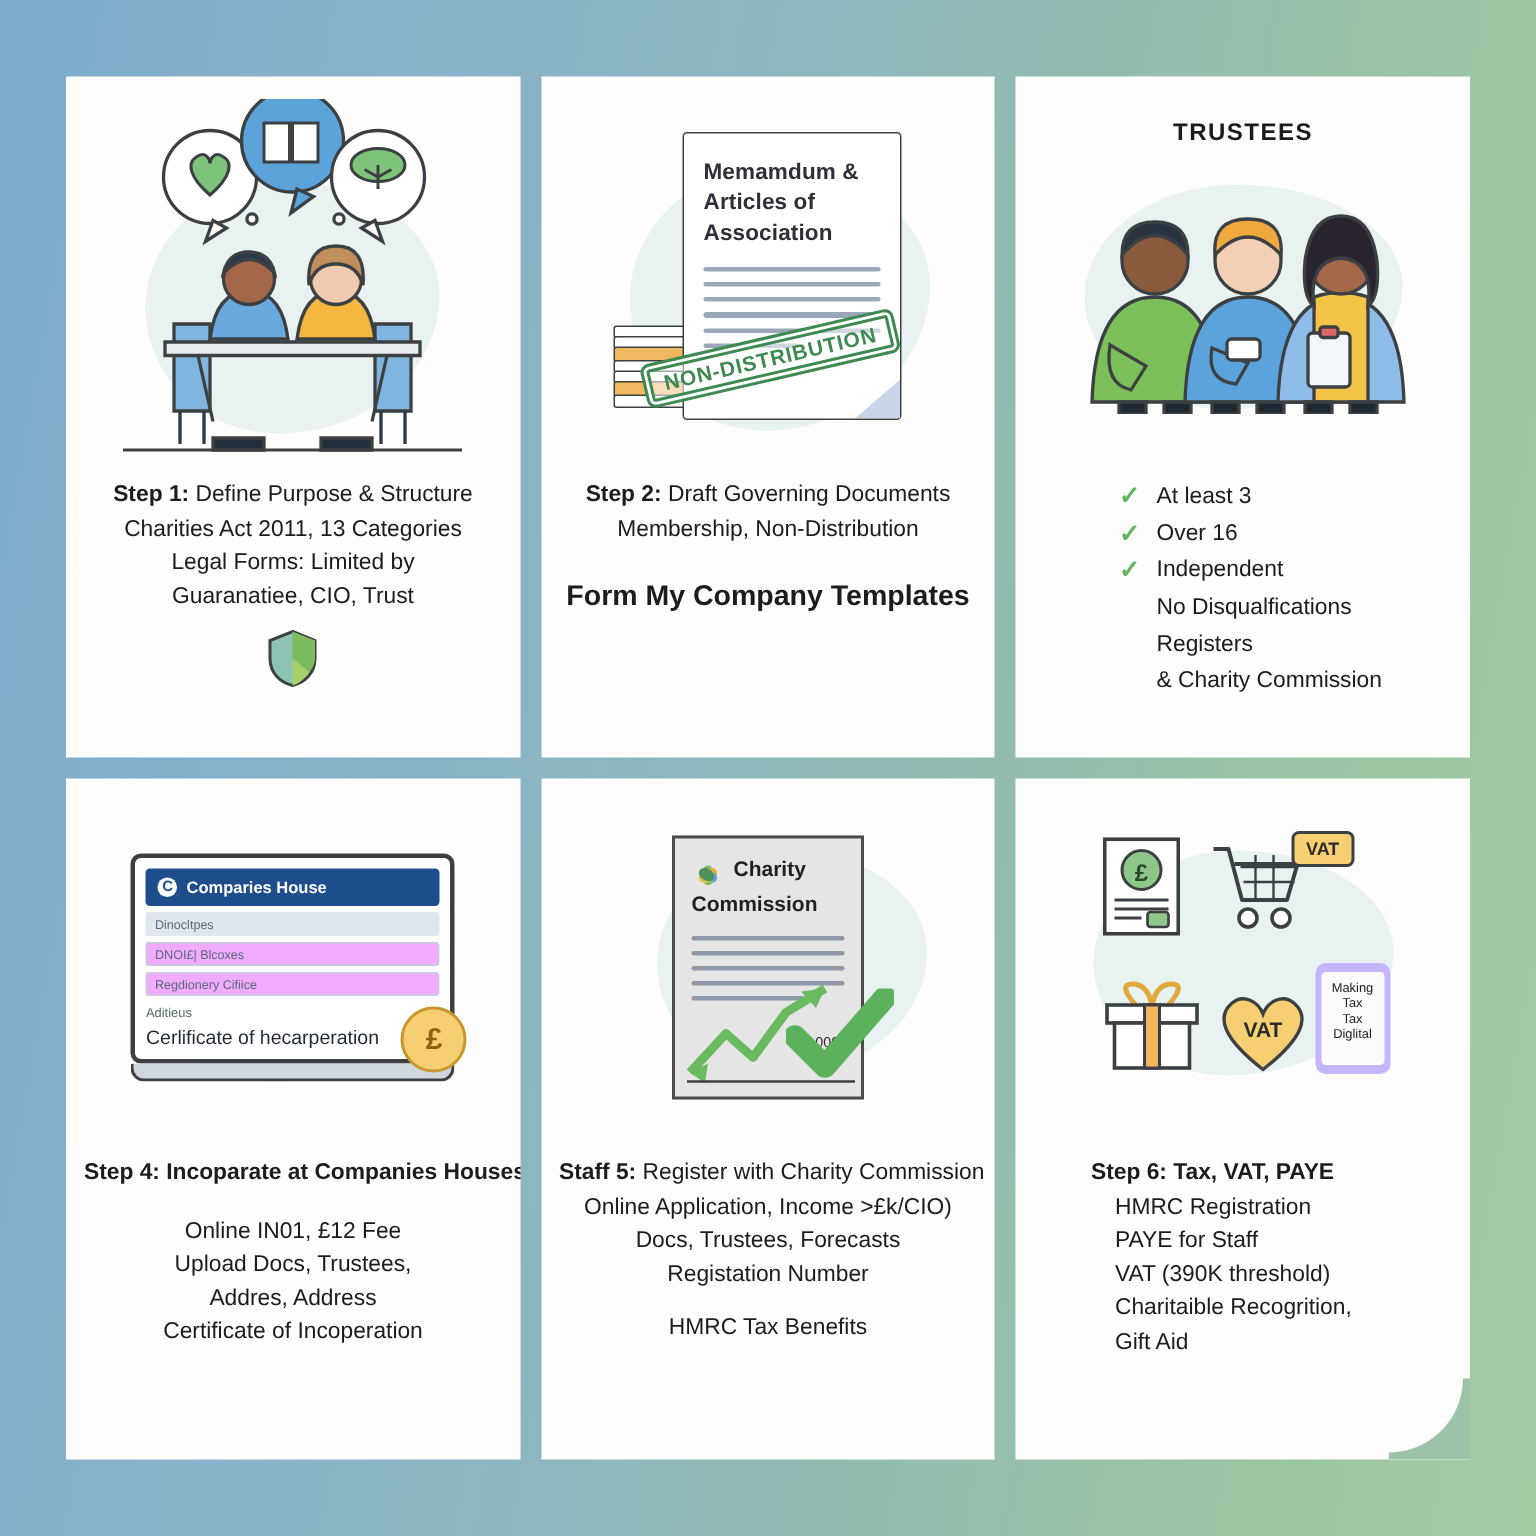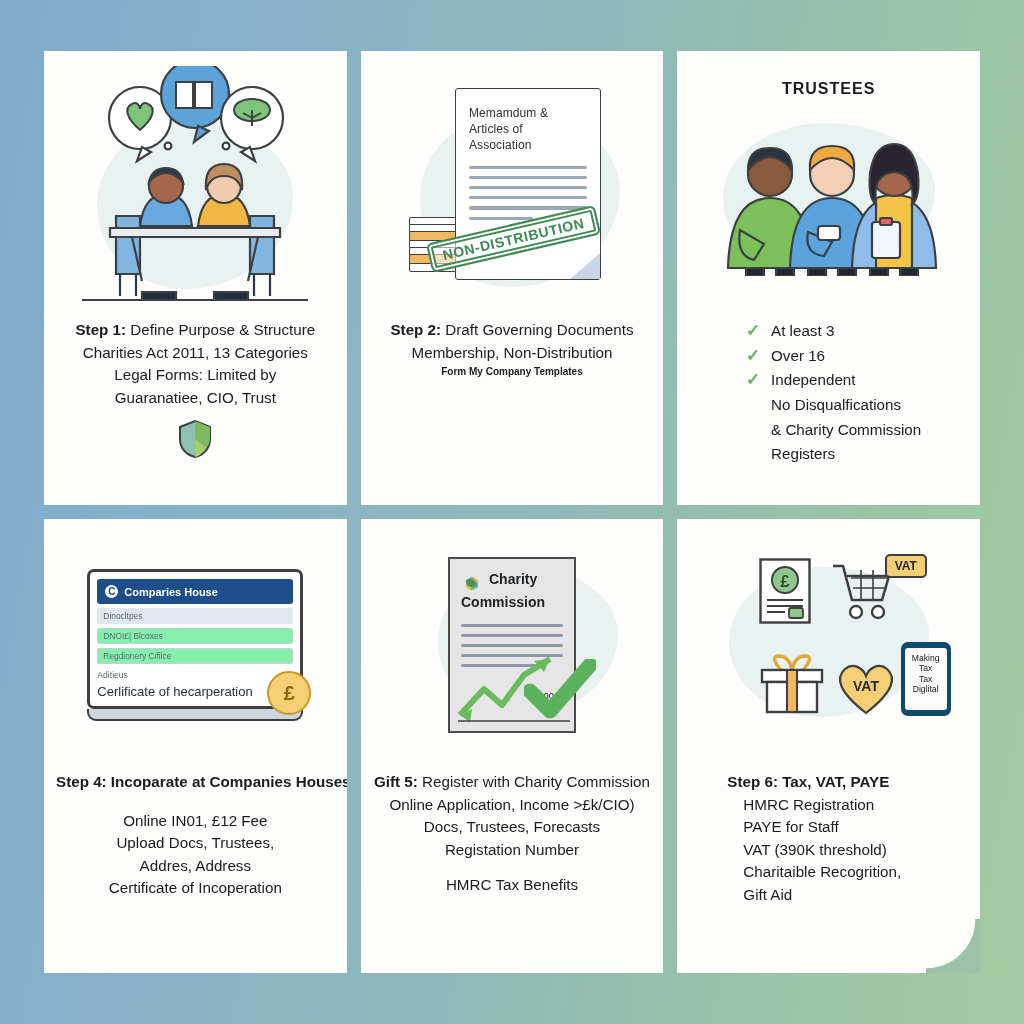--- a/index.html
+++ b/index.html
@@ -47,71 +47,71 @@
   .txt {
     text-align: center;
     color: #1c1c1c;
     line-height: 1.48;
     font-size: 15.2px;
     padding: 0 12px;
     width: 100%;
   }
   .txt .hl { font-weight: bold; }
   .txt .ln { display: block; white-space: nowrap; }
-  .sub-bold { font-weight: bold; font-size: 10px; display:block; margin-top: 1px;}
+  .sub-bold { font-weight: bold; font-size: 19px; display:block; margin-top: 20px;}
   .shield { margin-top: 10px; }
   
   .tlist { padding-left: 10px; text-align: left; font-size: 15.2px; line-height: 1.52; color:#1c1c1c;}
   .trow { display: flex; align-items: flex-start; gap: 9px; }
   .tick { width: 16px; flex: none; color: #62b562; font-size: 17px; line-height: 1.45; font-weight: bold;}
   .tick.blank { color: transparent; }
   
   .doc-stack { position:absolute; left: 12px; bottom: 28px; }
   .sheet { width: 108px; height: 9px; background:#fff; border:1.6px solid #3c4043; border-radius:2px; margin-top:-2px;}
   .sheet.or { background:#f1b860; height: 11px;}
   .page {
     position: relative; width: 146px; height: 192px; background: #fff;
     border: 1.8px solid #3c4043; border-radius: 3px;
     padding: 16px 13px; z-index: 3;
   }
-  .page-title { font-size: 12px; color:#2d3034; line-height:1.35; letter-spacing:.1px;}
+  .page-title { font-size: 15px; color:#2d3034; line-height:1.35; letter-spacing:.1px;font-weight:bold;}
   .lines { margin-top: 12px; }
   .lines i { display:block; height: 3.2px; background:#9aa7b6; border-radius:2px; margin-bottom:7px;}
   .stamp {
     position:absolute; left: -12px; bottom: 26px;
     transform: rotate(-13deg);
     border: 2.4px solid #3e8a52; border-radius: 6px;
     padding: 5px 12px; color:#3e8a52; font-weight:bold;
     font-size: 14px; letter-spacing: .6px; background: rgba(255,255,255,.55);
     box-shadow: inset 0 0 0 2px #fff, inset 0 0 0 4px #3e8a52;
     z-index: 6;
   }
   
   .laptop { position: relative; width: 216px; }
   .screen { background:#fff; border:3px solid #3c4043; border-radius:7px; padding:7px; }
   .ch-bar { background:#1e4d8c; color:#fff; font-size:11px; font-weight:bold; padding:6px 8px; border-radius:3px; display:flex; align-items:center; gap:6px;}
   .ch-circ { width:13px; height:13px; border-radius:50%; background:#fff; color:#1e4d8c; font-size:10px; font-weight:bold; display:flex; align-items:center; justify-content:center;}
   .fld { font-size:8.6px; color:#566; margin-top:6px; }
-  .fbox { border:1px solid #c5cfdb; background:#86efac; border-radius:2px; padding:2px 5px; font-size:8.4px; color:#5b6b7a; margin-top:4px;}
+  .fbox { border:1px solid #c5cfdb; background:#f0abfc; border-radius:2px; padding:2px 5px; font-size:8.4px; color:#5b6b7a; margin-top:4px;}
   .base { height:12px; background:#cfd6dd; border:2.5px solid #3c4043; border-top:0; border-radius:0 0 9px 9px;}
   .coin { position:absolute; right:-8px; bottom:6px; width:44px; height:44px; border-radius:50%; background:#f6cf72; border:2.5px solid #c9972c; color:#8a6313; font-size:20px; font-weight:bold; display:flex; align-items:center; justify-content:center;}
   
   .ccdoc { position:relative; width:128px; height:176px; background:#e5e5e5; border:2px solid #4a4a4a; padding:13px 11px;}
   .cc-h { display:flex; align-items:flex-start; gap:6px;}
   .cc-logo { width:22px; height:22px; flex:none; position:relative;}
   .cc-logo span { position:absolute; width:8px; height:11px; border-radius:50%; left:7px; top:5px; transform-origin: 50% 60%;}
   .cc-name { font-size:14px; font-weight:bold; color:#1e2124; line-height:1.08; }
   .cc-lines i { display:block; height:3px; background:#8d99a8; border-radius:2px; margin-bottom:7px;}
   .amt { position:absolute; right:9px; bottom:30px; font-size:9.5px; color:#2b2b2b;}
   .bigtick { position:absolute; right:-16px; bottom:18px; font-size:62px; color:#5cb25c; line-height:.6; font-weight:bold; }
   
   .i6 { position:relative; width:200px; height:190px;}
-  .i6 > div { position:absolute;margin-left:24px; }
+  .i6 > div { position:absolute; }
   .vatpill { background:#f6cf72; border:2px solid #3c4043; border-radius:5px; font-size:12px; font-weight:bold; color:#2b2b2b; padding:3px 8px;}
-  .tablet { width:50px; height:74px; background:#0c4a6e; border-radius:7px; padding:6px 4px; }
+  .tablet { width:50px; height:74px; background:#c4b5fd; border-radius:7px; padding:6px 4px; }
   .tscr { background:#fbfbfb; height:100%; border-radius:3px; font-size:8.6px; color:#222; text-align:center; padding-top:5px; line-height:1.22;}
   .corner {
     position:absolute; right:0; bottom:0; width:54px; height:54px;
     background: radial-gradient(circle at 0% 0%, rgba(255,255,255,0) 64%, #9cc3a8 65%);
   }
 </style>
 </head>
 <body>
 
 <div class="grid">
@@ -263,25 +263,25 @@
       <div class="trow">
           <span class="tick">✓</span>
           <span>Independent</span>
         </div>
       <div class="trow">
           <span class="tick blank">✓</span>
           <span>No Disqualfications</span>
         </div>
       <div class="trow">
           <span class="tick blank">✓</span>
+          <span>Registers</span>
+        </div>
+      <div class="trow">
+          <span class="tick blank">✓</span>
           <span>&amp; Charity Commission</span>
-        </div>
-      <div class="trow">
-          <span class="tick blank">✓</span>
-          <span>Registers</span>
         </div>
     </div>
   </div>
 
   <div class="card row2">
     <div class="art">
       <div class="blob" style="width:212px;height:150px;left:50%;margin-left:-106px;top:52px;"></div>
       <div class="laptop" style="z-index:2">
         <div class="screen">
           <div class="ch-bar">
@@ -338,21 +338,21 @@
           <path d="M6 60 l12 -6 l-2 13z" fill="#6aba5f"></path>
           <path d="M4 66 h112" stroke="#3c4043" stroke-width="1.6"></path>
         </svg>
         <div class="amt">£5,000+</div>
         <svg width="72" height="62" viewBox="0 0 72 62" class="bigtick" style="right:-22px;bottom:10px">
           <path d="M6 32 L26 52 L66 6" fill="none" stroke="#5cb25c" stroke-width="15" stroke-linecap="round" stroke-linejoin="round"></path>
         </svg>
       </div>
     </div>
     <div class="txt">
-      <span class="ln"><span class="hl">Gift 5:</span><span> Register with Charity Commission</span></span>
+      <span class="ln"><span class="hl">Staff 5:</span><span> Register with Charity Commission</span></span>
       <span class="ln">Online Application, Income &gt;£k/CIO)</span>
       <span class="ln">Docs, Trustees, Forecasts</span>
       <span class="ln">Registation Number</span>
       <span class="ln" style="margin-top:13px">HMRC Tax Benefits</span>
     </div>
   </div>
 
   <div class="card row2">
     <div class="art">
       <div class="blob" style="width:200px;height:150px;left:50%;margin-left:-100px;top:48px;"></div>

